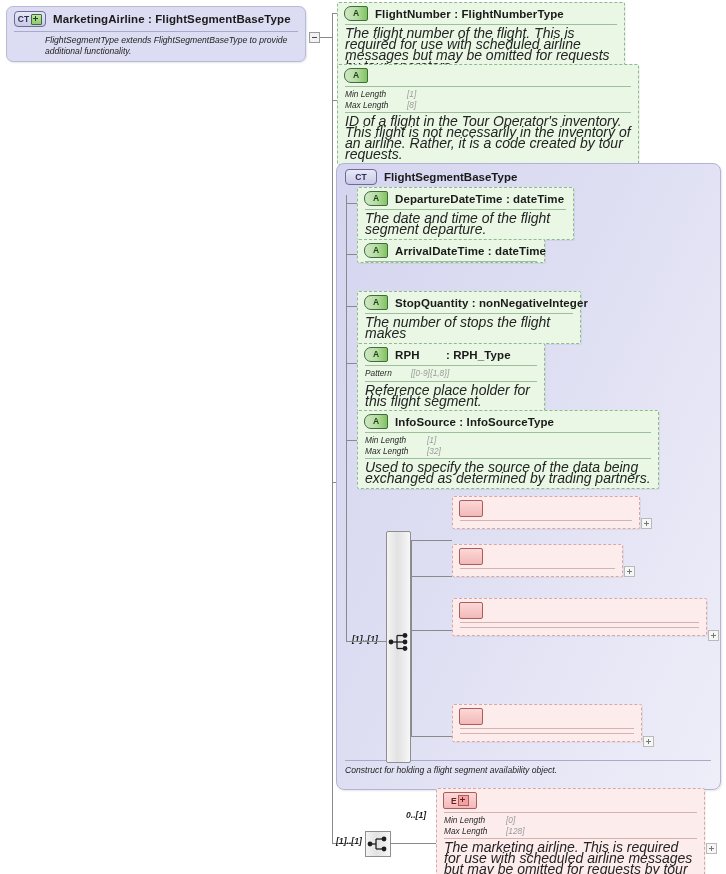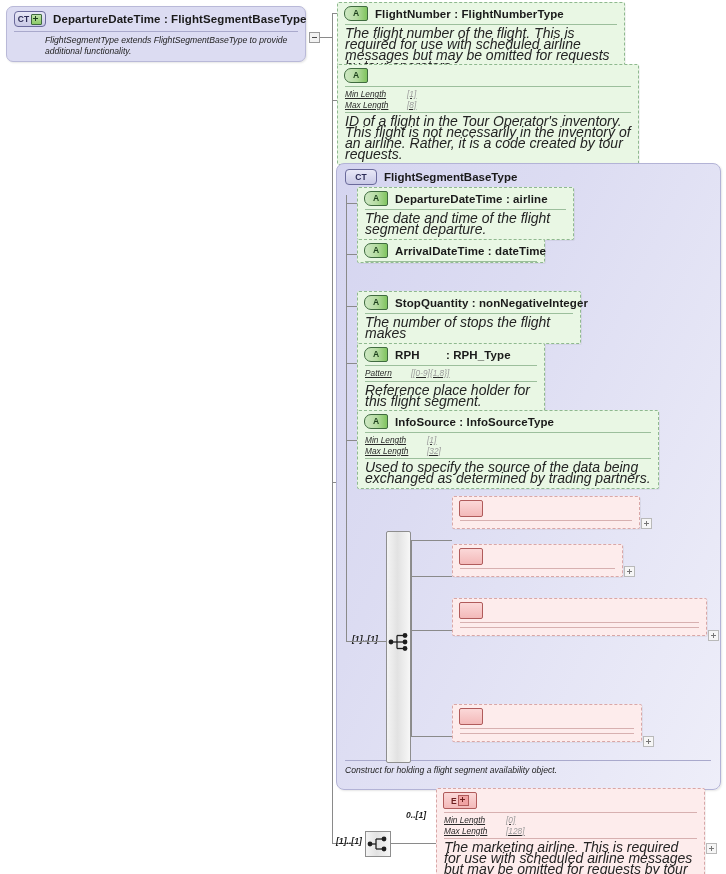--- a/index.html
+++ b/index.html
@@ -16,21 +16,21 @@
     display:flex;align-items:center;gap:7px;
     padding:3px 8px 3px 6px;
     font-size:11.5px;font-weight:bold;color:#1a1a1a;white-space:nowrap;
     letter-spacing:.1px;
   }
   .node .sep{height:1px;margin:0 7px;}
   .node .facets{
     padding:2px 7px 2px 7px;font-size:8.3px;font-style:italic;color:#2a2a2a;
     line-height:10.5px;
   }
-  .node .facets .row{display:flex;text-decoration:underline;}
+  .node .facets .row{display:flex;}
   .node .facets .fname{width:62px;font-style:italic;}
   .node .facets .fval{color:#9b9b9b;font-style:italic;}
   .node .doc{
     padding:3px 7px 4px 7px;font-size:14px;font-style:italic;color:#232323;
     line-height:11px;
   }
 
   
   .attr{border:1px dashed #8fb98f;background:#e9f7e4;border-radius:2px;
         box-shadow:1px 1px 0 rgba(0,0,0,.05);}
@@ -131,21 +131,21 @@
 <body>
 
 <div class="canvas">
 
   <div class="node ct" style="left:6px;top:6px;width:300px;">
     <div class="hdr">
       <span class="ico-ct">
         <span>CT</span>
           <span class="pls"></span>
       </span>
-      <span>DepartureDateTime : FlightSegmentBaseType</span>
+      <span>MarketingAirline : FlightSegmentBaseType</span>
     </div>
     <div class="sep"></div>
     <div class="doc">FlightSegmentType extends FlightSegmentBaseType to provide additional functionality.</div>
   </div>
 
   <div class="toggle" style="left:309px;top:32px;"></div>
   <div class="ln h" style="left:320px;top:37px;width:12px;"></div>
   <div class="ln v" style="left:332px;top:13px;height:830px;"></div>
 
   <div class="ln h" style="left:332px;top:13px;width:10px;"></div>
@@ -195,21 +195,21 @@
   <div class="ln h" style="left:346px;top:203px;width:12px;"></div>
   <div class="ln h" style="left:346px;top:254px;width:12px;"></div>
   <div class="ln h" style="left:346px;top:306px;width:12px;"></div>
   <div class="ln h" style="left:346px;top:363px;width:12px;"></div>
   <div class="ln h" style="left:346px;top:440px;width:12px;"></div>
   <div class="ln h" style="left:346px;top:641px;width:12px;"></div>
 
   <div class="node attr" style="left:357px;top:187px;width:217px;">
     <div class="hdr">
       <span class="ico-a">A</span>
-      <span>DepartureDateTime : airline</span>
+      <span>DepartureDateTime : dateTime</span>
     </div>
     <div class="sep"></div>
     <div class="doc">The date and time of the flight segment departure.</div>
   </div>
 
   <div class="node attr" style="left:357px;top:239px;width:188px;">
     <div class="hdr">
       <span class="ico-a">A</span>
       <span>ArrivalDateTime : dateTime</span>
     </div>

